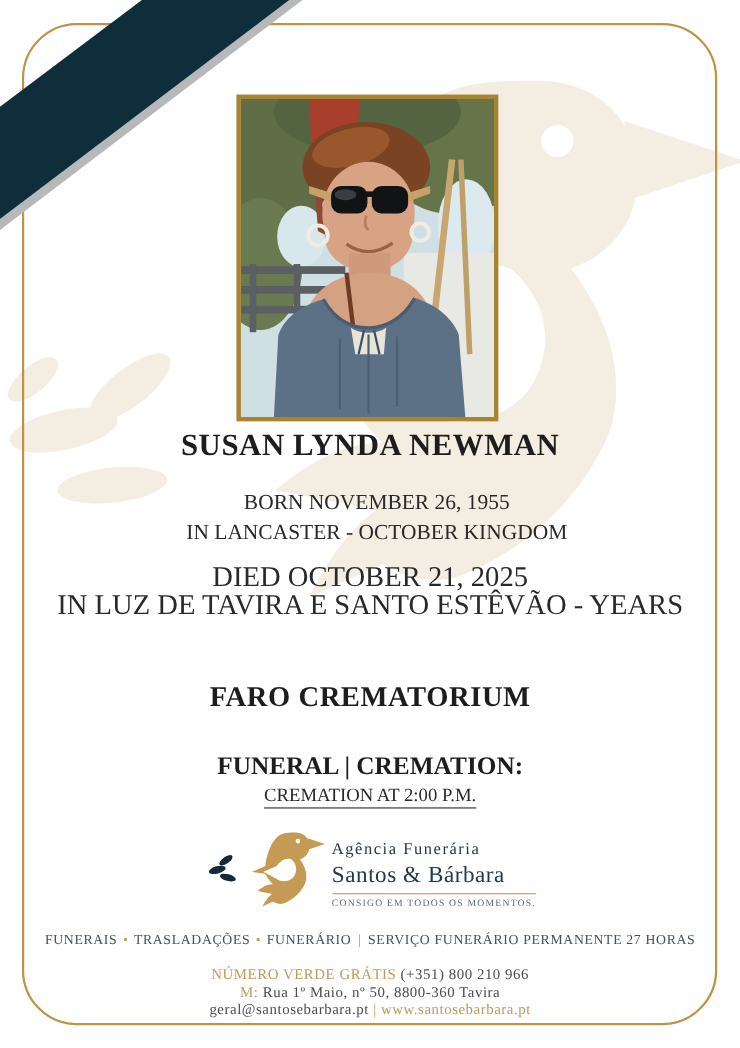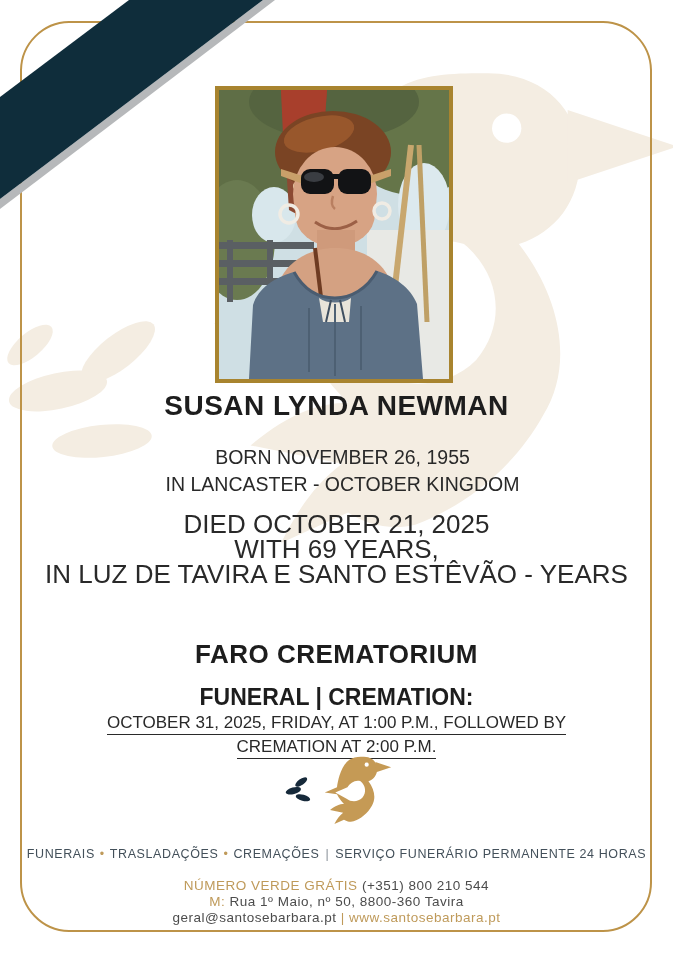--- a/index.html
+++ b/index.html
@@ -1,31 +1,31 @@
 <!DOCTYPE html>
 <html style="--gold-frame: #bd9348; --photo-border: #a8842f; --ribbon-navy: #0f2d3b; --ribbon-gray: #b6b8ba; --watermark: #f4ede2; --logo-gold: #c59a55; --leaf-navy: #16293a; --logo-navy: #22394a; --tagline-gray: #5a6b7a; --footer-dark: #43505a; --footer-gold: #bf9a5a; --text-dark: #1d1d1d; --text-body: #292929;"><head>
 <meta charset="utf-8">
 <style>
   html,body{margin:0;padding:0;}
   .page{
     position:relative;
     width:673px;height:953px;
     background:#ffffff;
     overflow:hidden;
-    font-family:Liberation Sans, sans-serif;
+    font-family:Liberation Serif, serif;
   }
   svg{display:block;}
   .layer{position:absolute;left:0;top:0;}
 
   
   .txt{position:absolute;left:0;right:0;text-align:center;z-index:5;}
   .name{top:390px;font-size:28px;font-weight:700;letter-spacing:.5px;color:var(--text-dark,#1d1d1d);}
   .birth{top:444px;font-size:19.5px;line-height:27px;color:var(--text-body,#292929);margin-left:12px;}
   .death{top:512px;font-size:26px;line-height:25px;color:var(--text-body,#292929);}
-  .venue{top:639px;font-size:26px;font-weight:700;letter-spacing:.5px;color:var(--text-dark,#1d1d1d);}
+  .venue{top:619px;font-size:26px;font-weight:700;letter-spacing:.5px;color:var(--text-dark,#1d1d1d);}
   .cer-head{top:684px;font-size:23px;font-weight:700;color:var(--text-dark,#1d1d1d);}
   .cer-lines{top:711px;font-size:17px;line-height:24px;color:var(--text-body,#292929);}
   .cer-lines .underlined{display:inline-block;border-bottom:1.5px solid #2a2a2a;padding-bottom:1px;line-height:20px;}
 
   
   .photo-frame{
     position:absolute;left:215px;top:86px;width:230px;height:289px;
     border:4px solid var(--photo-border,#a8842f);z-index:4;background:#cfdfe4;
   }
 
@@ -146,52 +146,56 @@
 
   <div class="txt name">SUSAN LYNDA NEWMAN</div>
 
   <div class="txt birth">
     <div>BORN NOVEMBER 26, 1955</div>
     <div>IN LANCASTER - OCTOBER KINGDOM</div>
   </div>
 
   <div class="txt death">
     <div>DIED OCTOBER 21, 2025</div>
-    <div>WITH 69 YEARS,</div>
     <div>IN LUZ DE TAVIRA E SANTO ESTÊVÃO - YEARS</div>
   </div>
 
   <div class="txt venue">FARO CREMATORIUM</div>
 
   <div class="txt cer-head">FUNERAL | CREMATION:</div>
 
   <div class="txt cer-lines">
-    <div><span class="underlined">OCTOBER 31, 2025, FRIDAY, AT 1:00 P.M., FOLLOWED BY</span></div>
     <div><span class="underlined">CREMATION AT 2:00 P.M.</span></div>
   </div>
 
   <div class="logo">
     <svg width="110" height="78" viewBox="-30 0 126 89">
       <g fill="var(--leaf-navy,#16293a)">
         <ellipse cx="-8" cy="32" rx="8" ry="3.5" transform="rotate(-35 -8 32)"></ellipse>
         <ellipse cx="-17" cy="42" rx="9" ry="3.8" transform="rotate(-15 -17 42)"></ellipse>
         <ellipse cx="-6" cy="50" rx="8.5" ry="3.5" transform="rotate(15 -6 50)"></ellipse>
       </g>
       <use href="#bird" color="var(--logo-gold,#c59a55)"></use>
     </svg>
+    <div class="logo-text">
+      <div class="agency-type">Agência Funerária</div>
+      <div class="agency-name">Santos &amp; Bárbara</div>
+      <div class="agency-rule"></div>
+      <div class="agency-tagline">CONSIGO EM TODOS OS MOMENTOS.</div>
+    </div>
   </div>
 
   <div class="txt services">
-    <span>FUNERAIS</span><span class="gold-sep">•</span><span>TRASLADAÇÕES</span><span class="gold-sep">•</span><span>CREMAÇÕES</span><span class="gray-sep">|</span><span>SERVIÇO FUNERÁRIO PERMANENTE 24 HORAS</span>
+    <span>FUNERAIS</span><span class="gold-sep">•</span><span>TRASLADAÇÕES</span><span class="gold-sep">•</span><span>FUNERÁRIO</span><span class="gray-sep">|</span><span>SERVIÇO FUNERÁRIO PERMANENTE 27 HORAS</span>
   </div>
 
   <div class="txt contact">
     <div>
       <span class="gold">NÚMERO VERDE GRÁTIS</span>
-      <span>(+351) 800 210 544</span>
+      <span>(+351) 800 210 966</span>
     </div>
     <div>
       <span class="gold">M:</span>
       <span>Rua 1º Maio, nº 50, 8800-360 Tavira</span>
     </div>
     <div>
       <span>geral@santosebarbara.pt</span>
       <span class="gold">|</span>
       <span class="website">www.santosebarbara.pt</span>
     </div>

